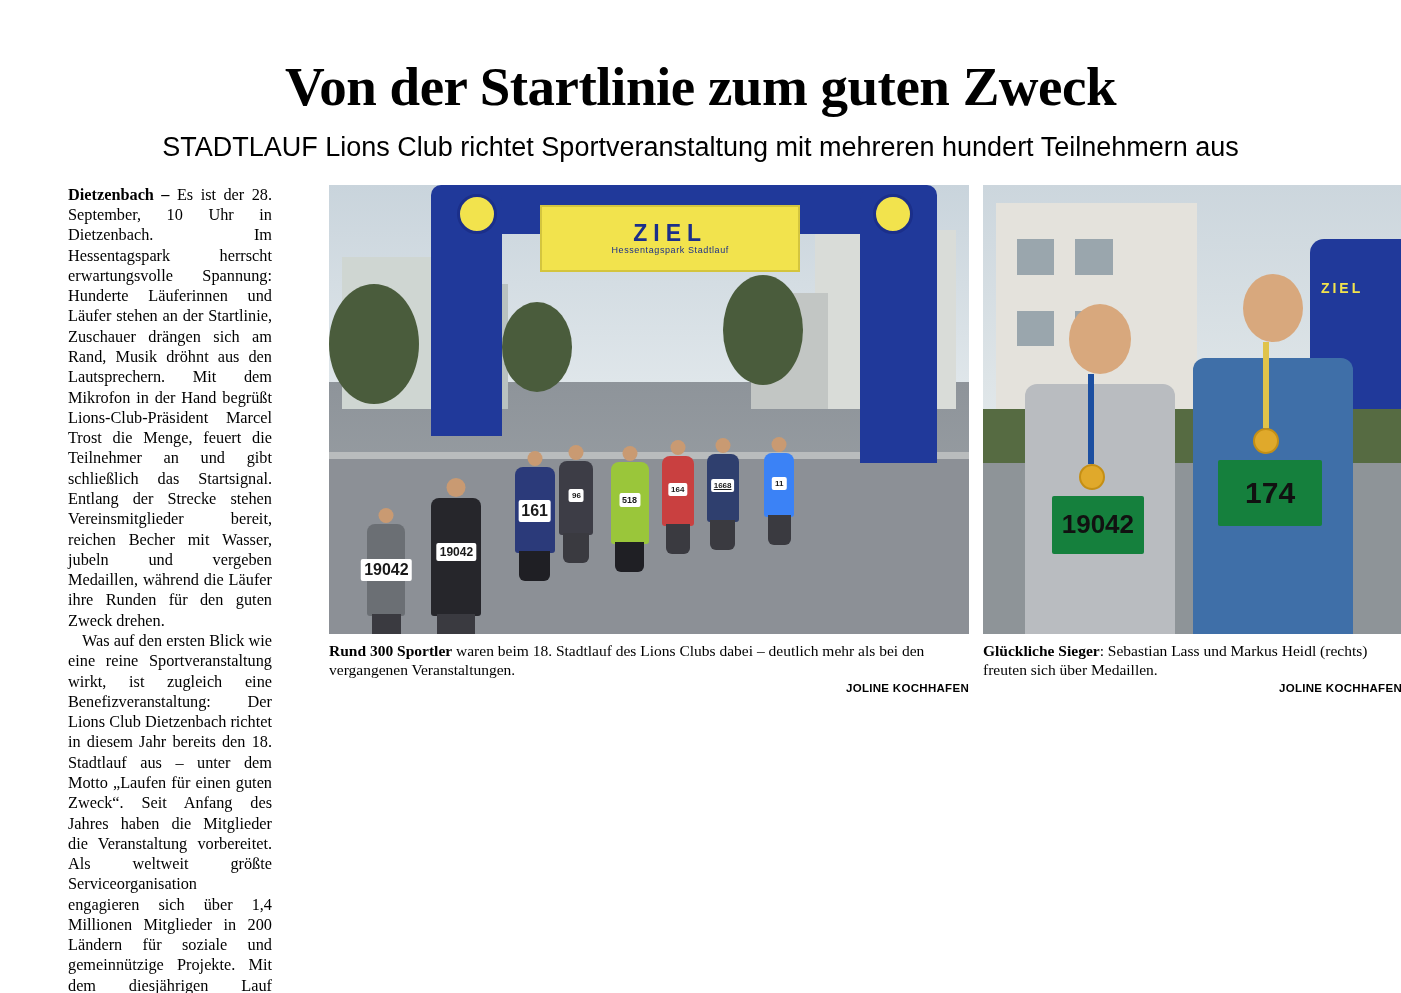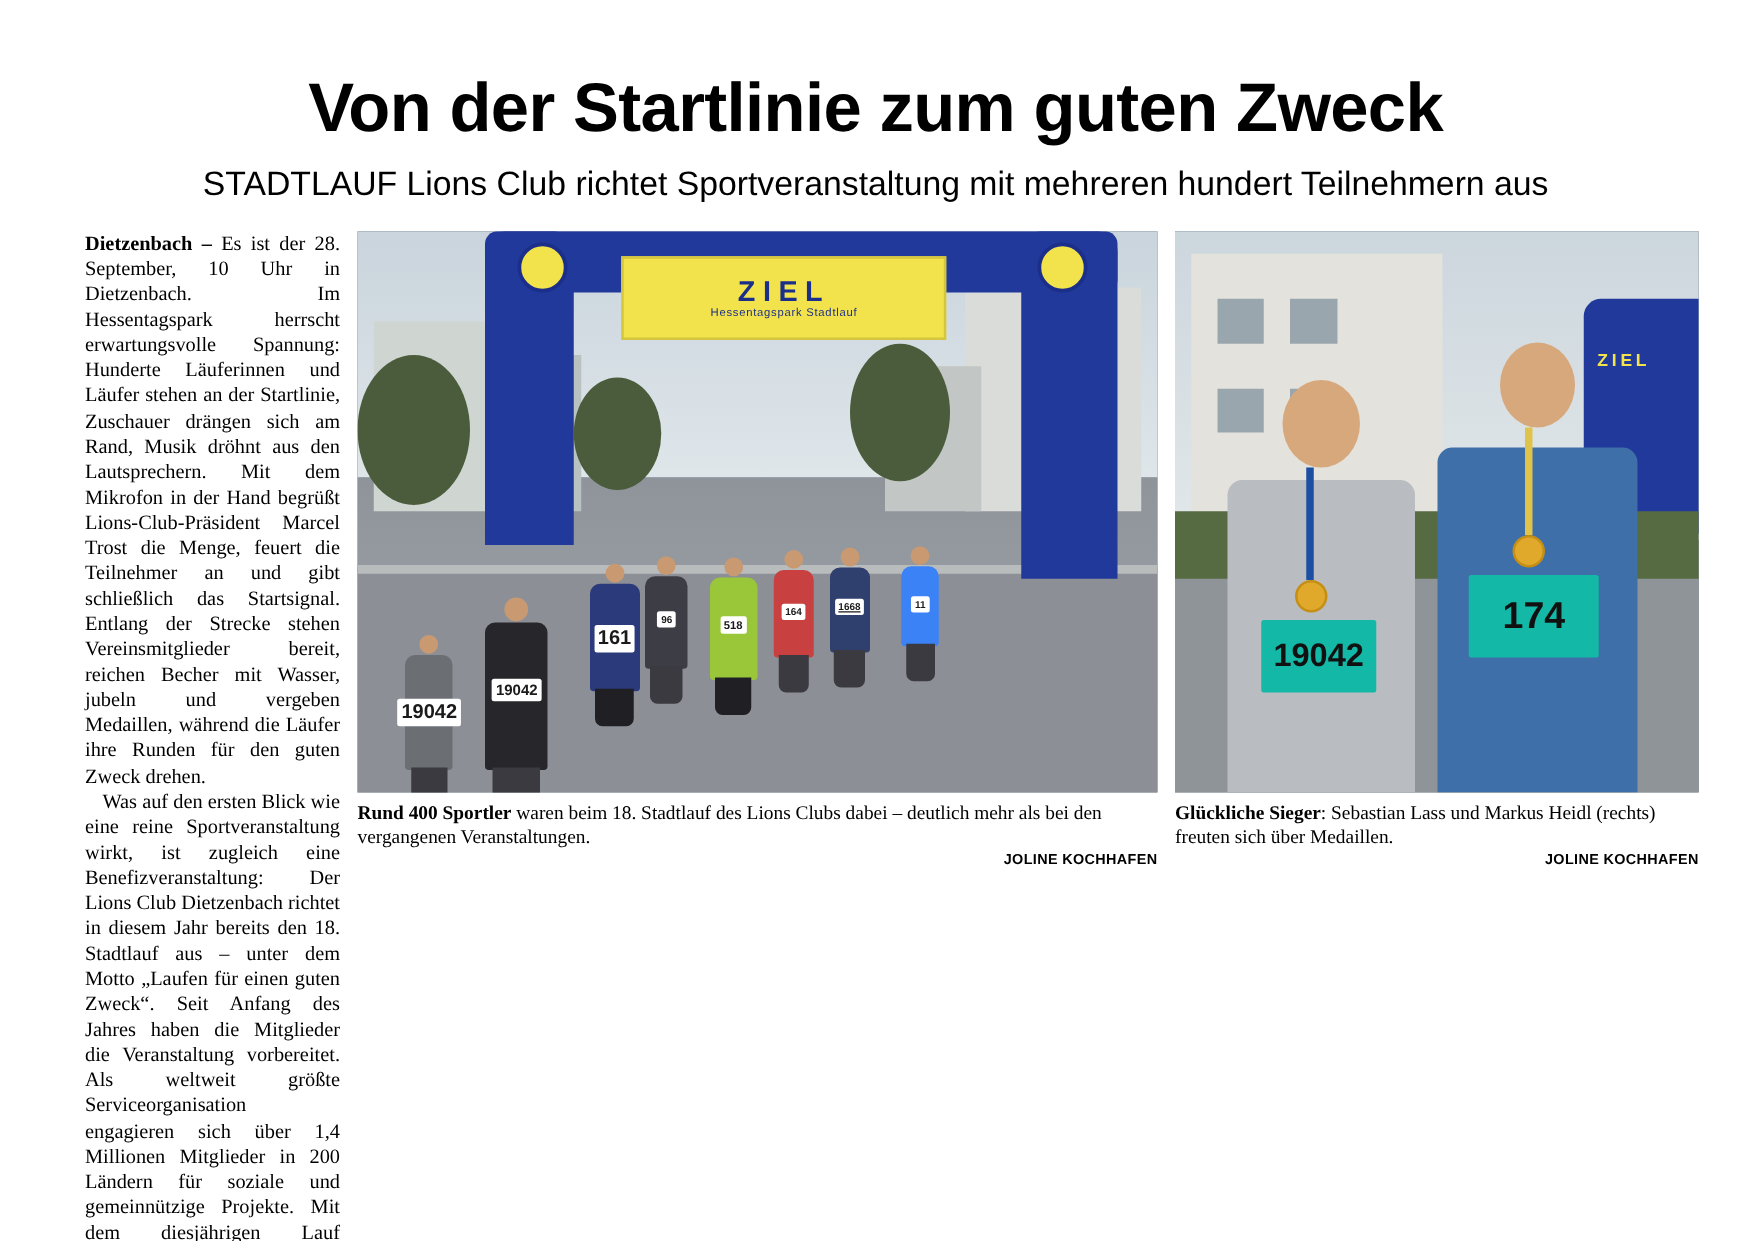--- a/index.html
+++ b/index.html
@@ -18,21 +18,21 @@
     position: relative;
     width: 1401px;
     height: 993px;
     padding: 0;
     box-sizing: border-box;
   }
 
   
   .headline {
     text-align: center;
-    font-family: Liberation Sans, sans-serif;
+    font-family: Liberation Serif, serif;
     font-weight: bold;
     font-size: 55px;
     letter-spacing: -0.5px;
     line-height: 1.05;
     margin: 58px 0 0 0;
     padding: 0 60px;
   }
   .subhead {
     text-align: center;
     font-family: "Liberation Sans", sans-serif;
@@ -62,20 +62,21 @@
     width: 218px;
     flex: 0 0 218px;
     padding-right: 14px;
     box-sizing: border-box;
   }
 
   .photos {
     display: flex;
     gap: 14px;
     flex: 1 1 auto;
+    margin-left: 43px;
   }
 
   .photo-block.main { width: 640px; flex: 0 0 640px; }
   .photo-block.side { width: 419px; flex: 0 0 419px; }
 
   .photo {
     position: relative;
     width: 100%;
     overflow: hidden;
     background: #6d7b86;
@@ -150,21 +151,21 @@
   .p2-bldg-win { position:absolute; background:#9aa6ad; }
   .p2-ground { position:absolute; left:0; bottom:0; width:100%; height:45%; background:#8e9498; }
   .p2-hedge { position:absolute; left:0; bottom:38%; width:100%; height:12%; background:#566b42; }
   .p2-arch { position:absolute; right:0; top:12%; width:22%; height:42%; background:#20399a; border-radius:14px 0 0 14px; }
   .p2-arch .ziel2 { position:absolute; left:12%; top:22%; font-family:"Liberation Sans",sans-serif; font-weight:bold; color:#f2e34d; font-size:14px; letter-spacing:3px; }
   .man { position:absolute; bottom:0; }
   .man .torso { position:absolute; bottom:0; width:100%; border-radius:12px 12px 0 0; }
   .man .head2 { position:absolute; left:50%; transform:translateX(-50%); border-radius:50%; background:#d8a87d; }
   .medal-ribbon { position:absolute; width:6px; background:#1c4fa1; }
   .medal { position:absolute; width:22px; height:22px; border-radius:50%; background:#e0a92b; border:2px solid #c58f15; }
-  .bib2 { position:absolute; background:#14b8a6; border-radius:2px; display:flex; align-items:center; justify-content:center; font-family:"Liberation Sans",sans-serif; font-weight:bold; color:#111; }
+  .bib2 { position:absolute; background:#15803d; border-radius:2px; display:flex; align-items:center; justify-content:center; font-family:"Liberation Sans",sans-serif; font-weight:bold; color:#111; }
 </style>
 </head>
 <body>
 
 <div class="page">
 
   <h1 class="headline">Von der Startlinie zum guten Zweck</h1>
 
   <div class="subhead">
     <span class="kicker">STADTLAUF</span><span> Lions Club richtet Sportveranstaltung mit mehreren hundert Teilnehmern aus</span>
@@ -240,21 +241,21 @@
               <div class="legs"></div>
               <div class="bib" style="font-size:8px;text-decoration:underline;">1668</div>
             </div>
             <div class="runner" style="left:68%;width:30px;height:64px;background:#3b82f6;bottom:26%;">
               <div class="head"></div>
               <div class="legs"></div>
               <div class="bib" style="font-size:8px;">11</div>
             </div>
           </div>
           <div class="caption">
-            <b>Rund 400 Sportler</b><span> waren beim 18. Stadtlauf des Lions Clubs dabei – deutlich mehr als bei den vergangenen Veranstaltungen.</span>
+            <b>Rund 300 Sportler</b><span> waren beim 18. Stadtlauf des Lions Clubs dabei – deutlich mehr als bei den vergangenen Veranstaltungen.</span>
           </div>
           <div class="credit">JOLINE KOCHHAFEN</div>
         </div>
 
         <div class="photo-block side">
           <div class="photo side">
             <div class="p2-sky"></div>
             <div class="p2-bldg"></div>
             <div class="p2-bldg-win" style="left:8%;top:12%;width:9%;height:8%;"></div>
             <div class="p2-bldg-win" style="left:22%;top:12%;width:9%;height:8%;"></div>

